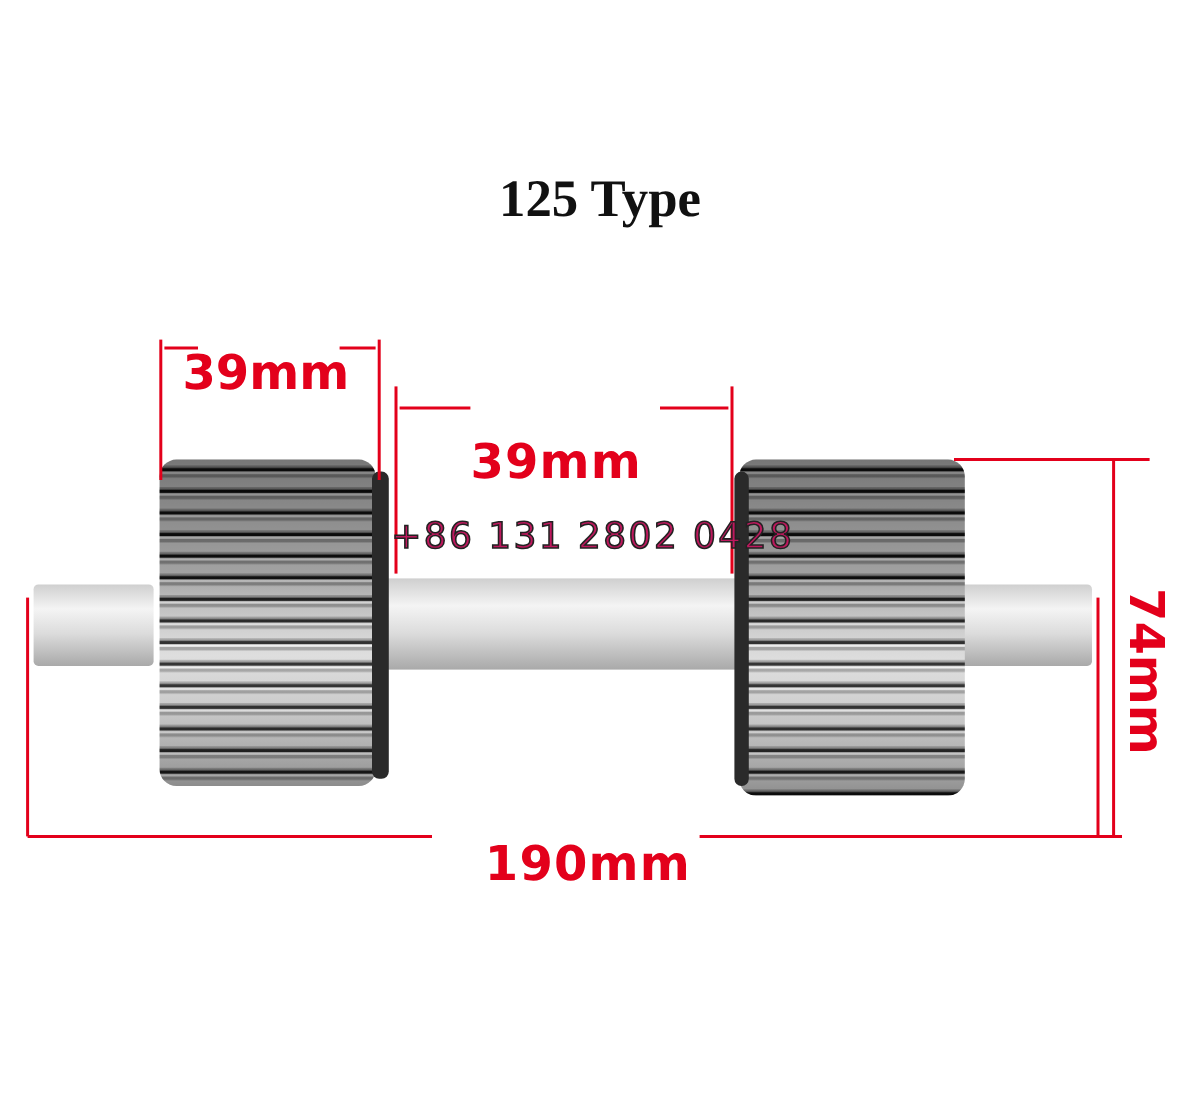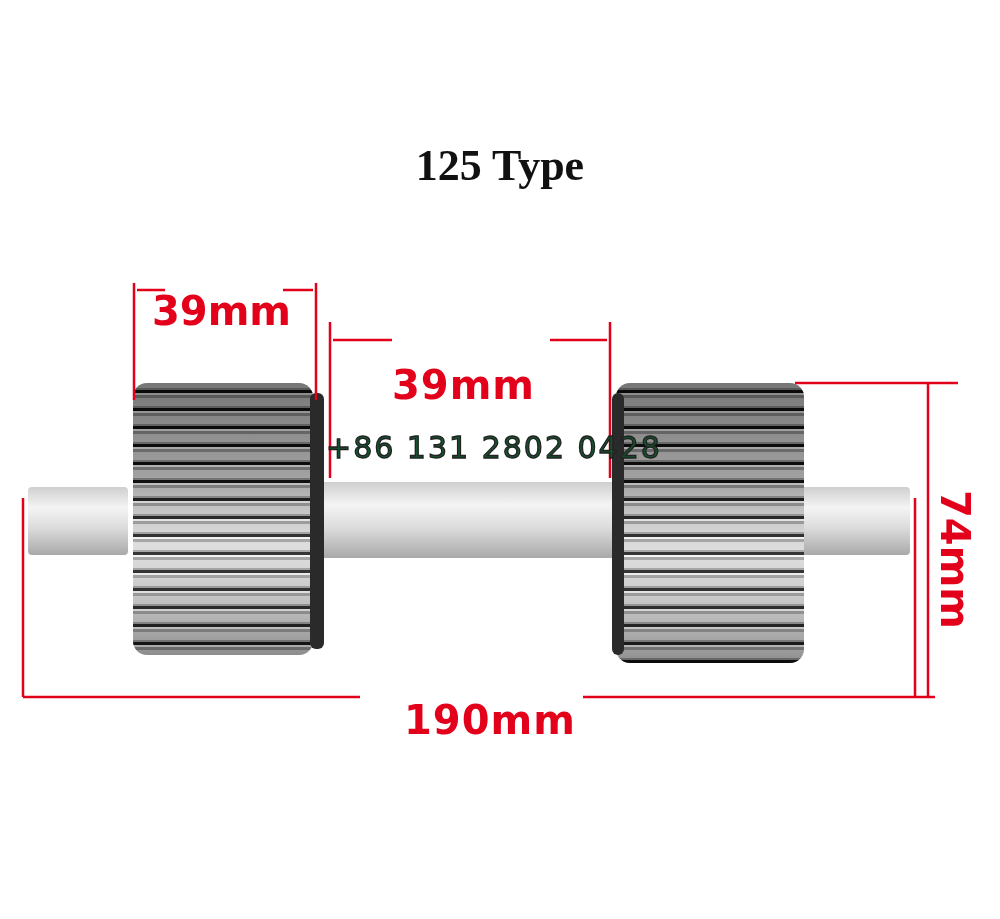--- a/index.html
+++ b/index.html
@@ -5,21 +5,21 @@
   html, body { margin:0; padding:0; background:#ffffff; }
   body { width:1000px; height:919px; position:relative; overflow:hidden; font-family:"DejaVu Sans", sans-serif; }
   .title { position:absolute; left:0; width:1000px; top:140px; text-align:center;
     font-family:"Liberation Serif", serif; font-weight:bold; font-size:44px; color:#111; }
   .dim { position:absolute; color:#e3001b; font-family:"DejaVu Sans", sans-serif; font-weight:bold; white-space:nowrap; }
   .d1 { left:152px; top:288px; font-size:40px; }
   .d2 { left:392px; top:362px; font-size:40px; letter-spacing:1px; }
   .d3 { left:404px; top:697px; font-size:40px; letter-spacing:1px; }
   .d4 { left:934px; top:532px; font-size:40px; transform:rotate(90deg); transform-origin:center; width:130px; margin-left:-44px; }
   .phone { position:absolute; left:326px; top:430px; font-family:"DejaVu Sans", sans-serif; font-size:30px;
-    color:#14532d; -webkit-text-stroke:1.3px #222; letter-spacing:2px; white-space:nowrap;text-align:right; }
+    color:#be185d; -webkit-text-stroke:1.3px #222; letter-spacing:2px; white-space:nowrap;text-align:right; }
   svg { position:absolute; left:0; top:0; }
 </style>
 </head>
 <body>
 
 <svg width="1000" height="919">
   <defs>
     <linearGradient id="shaft" x1="0" y1="0" x2="0" y2="1">
       <stop offset="0" stop-color="#cfcfcf"></stop>
       <stop offset="0.3" stop-color="#f4f4f4"></stop>

